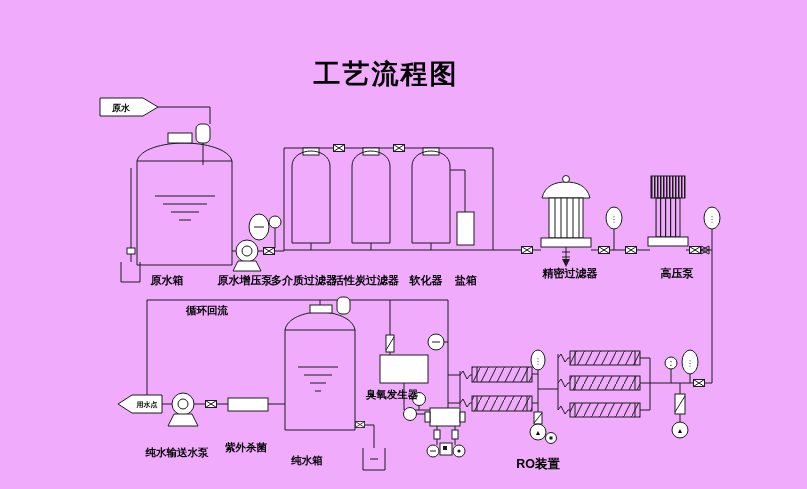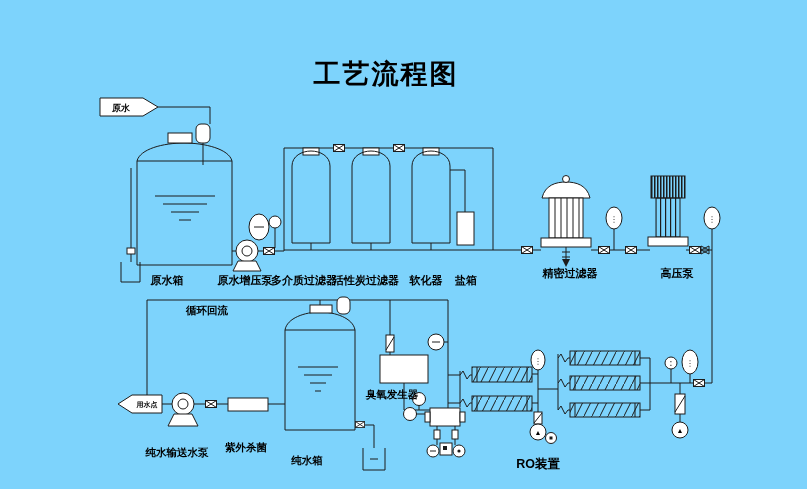--- a/index.html
+++ b/index.html
@@ -1,16 +1,16 @@
 <!DOCTYPE html>
 <html><head>
 <meta charset="utf-8">
 <style>
   html,body{margin:0;padding:0;background:#fff;}
-  .canvas{position:relative;width:807px;height:489px;background:#7dd3fc;overflow:hidden;
+  .canvas{position:relative;width:807px;height:489px;background:#f0abfc;overflow:hidden;
           font-family:"Liberation Sans","DejaVu Sans",sans-serif;}
   svg{display:block}
   .ln{stroke:#1c1c1c;stroke-width:1;fill:none;}
   .fw{fill:#ffffff;stroke:#1c1c1c;stroke-width:1;}
   .solid{fill:#1c1c1c;stroke:none;}
   .lbl{font-family:"Liberation Sans","DejaVu Sans",sans-serif;font-weight:bold;fill:#000;stroke:none;}
   .t11{font-size:11px;} .t10{font-size:10.5px;} .t12{font-size:12.5px;} .title-t{font-size:27px;letter-spacing:2px;}
   .dots{font-size:8px;fill:#1c1c1c;stroke:none;font-family:"DejaVu Sans Mono",monospace;}
 </style>
 </head>

